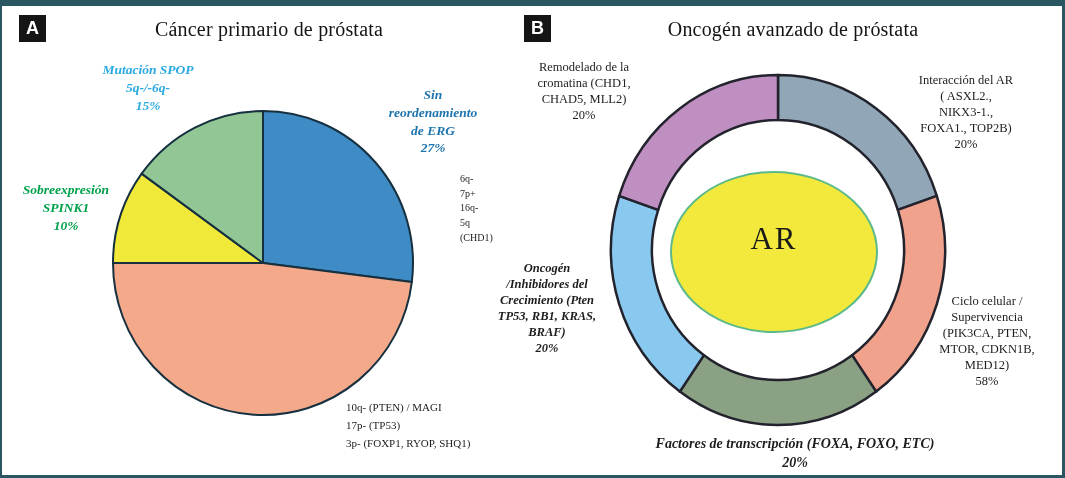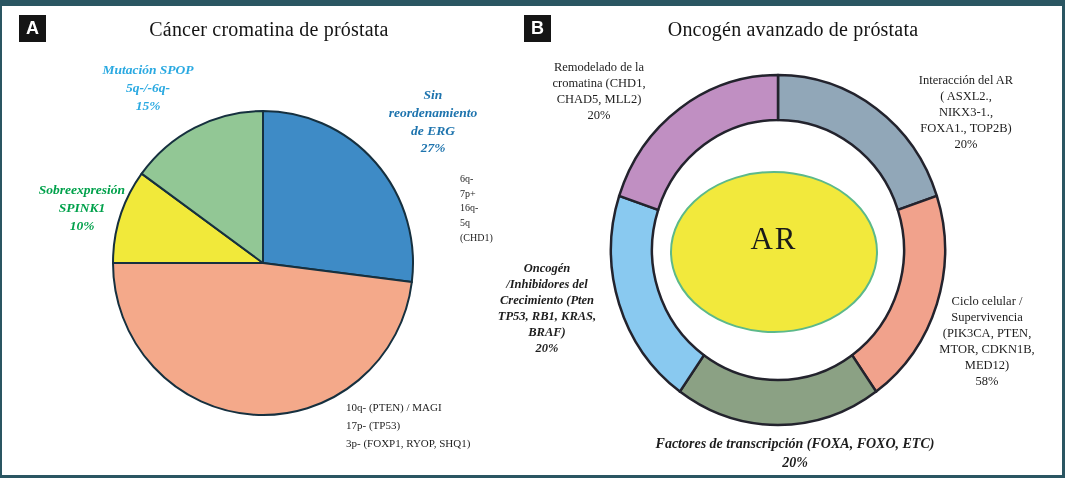--- a/index.html
+++ b/index.html
@@ -35,21 +35,21 @@
   .left{text-align:left;}
   svg{display:block;}
 </style>
 </head>
 <body>
 
 <div class="stage">
 
   <div class="abs badge" style="left:17px;top:9px;">A</div>
 
-  <div class="abs title" style="left:102px;top:12px;width:330px;">Cáncer cromatina de próstata</div>
+  <div class="abs title" style="left:102px;top:12px;width:330px;">Cáncer primario de próstata</div>
 
   <svg class="abs" style="left:105px;top:100px;" width="312" height="314" viewBox="0 0 312 314" id="pieA">
       <path d="M 156 157 L 156 5 A 150 152 0 0 1 304.8172051971717 176.05065150177424 Z" fill="#3e8bc6" stroke="#16303f" stroke-width="2" stroke-linejoin="round"></path>
       <path d="M 156 157 L 304.8172051971717 176.05065150177424 A 150 152 0 0 1 6 157.00000000000003 Z" fill="#f4a98a" stroke="#16303f" stroke-width="2" stroke-linejoin="round"></path>
       <path d="M 156 157 L 6 157.00000000000003 A 150 152 0 0 1 34.647450843757866 67.6566416515441 Z" fill="#f1e93a" stroke="#16303f" stroke-width="2" stroke-linejoin="round"></path>
       <path d="M 156 157 L 34.647450843757866 67.6566416515441 A 150 152 0 0 1 155.99999999999997 5 Z" fill="#92c795" stroke="#16303f" stroke-width="2" stroke-linejoin="round"></path>
     </svg>
 
   <div class="abs lbl script" style="left:60px;top:55px;width:172px;color:#2aa9e1;">Mutación SPOP
 5q-/-6q-
@@ -59,21 +59,21 @@
 reordenamiento
 de ERG
 27%</div>
 
   <div class="abs lbl plain left" style="left:458px;top:166px;width:80px;font-size:10px;line-height:1.47;">6q-
 7p+
 16q-
 5q
 (CHD1)</div>
 
-  <div class="abs lbl script" style="left:0px;top:175px;width:128px;color:#00a14b;padding-left:16px;">Sobreexpresión
+  <div class="abs lbl script" style="left:0px;top:175px;width:128px;color:#00a14b;">Sobreexpresión
 SPINK1
 10%</div>
 
 
   <div class="abs lbl plain left" style="left:344px;top:393px;width:210px;font-size:11px;line-height:1.62;">10q- (PTEN) / MAGI
 17p- (TP53)
 3p- (FOXP1, RYOP, SHQ1)</div>
 
   <div class="abs badge" style="left:522px;top:9px;">B</div>
 
@@ -83,21 +83,21 @@
       <path d="M 176 7 A 167 175 0 0 1 334.82643822129063 127.9220259843842 L 295.83312105318936 141.82779073125684 A 126 130 0 0 0 176 52 Z" fill="#91a7b8" stroke="#23232d" stroke-width="2.5" stroke-linejoin="round"></path>
       <path d="M 334.82643822129063 127.9220259843842 A 167 175 0 0 1 274.16013713284303 323.57797401561584 L 250.0609417888516 287.1722092687432 A 126 130 0 0 0 295.83312105318936 141.82779073125684 Z" fill="#f1a28c" stroke="#23232d" stroke-width="2.5" stroke-linejoin="round"></path>
       <path d="M 274.16013713284303 323.57797401561584 A 167 175 0 0 1 77.83986286715701 323.57797401561584 L 101.93905821114839 287.1722092687432 A 126 130 0 0 0 250.0609417888516 287.1722092687432 Z" fill="#8ba184" stroke="#23232d" stroke-width="2.5" stroke-linejoin="round"></path>
       <path d="M 77.83986286715701 323.57797401561584 A 167 175 0 0 1 17.17356177870934 127.92202598438422 L 56.16687894681064 141.82779073125687 A 126 130 0 0 0 101.93905821114839 287.1722092687432 Z" fill="#89c9f0" stroke="#23232d" stroke-width="2.5" stroke-linejoin="round"></path>
       <path d="M 17.17356177870934 127.92202598438422 A 167 175 0 0 1 175.99999999999997 7 L 175.99999999999997 52 A 126 130 0 0 0 56.16687894681064 141.82779073125687 Z" fill="#c08fc2" stroke="#23232d" stroke-width="2.5" stroke-linejoin="round"></path>
       <ellipse cx="172" cy="184" rx="103" ry="80" fill="#f2e93c" stroke="#5cb98a" stroke-width="2"></ellipse>
     </svg>
 
   <div class="abs" style="left:697px;top:215px;width:150px;text-align:center;font-size:31px;color:#1a1a1a;letter-spacing:2px;">AR</div>
 
-  <div class="abs lbl plain" style="left:519px;top:53px;width:156px;line-height:1.28;font-family:Liberation Serif, serif;">Remodelado de la
+  <div class="abs lbl plain" style="left:504px;top:53px;width:156px;line-height:1.28;font-family:Liberation Serif, serif;">Remodelado de la
 cromatina (CHD1,
 CHAD5, MLL2)
 20%</div>
 
   <div class="abs lbl plain" style="left:890px;top:66px;width:148px;line-height:1.28;">Interacción del AR
 ( ASXL2.,
 NIKX3-1.,
 FOXA1., TOP2B)
 20%</div>
 

